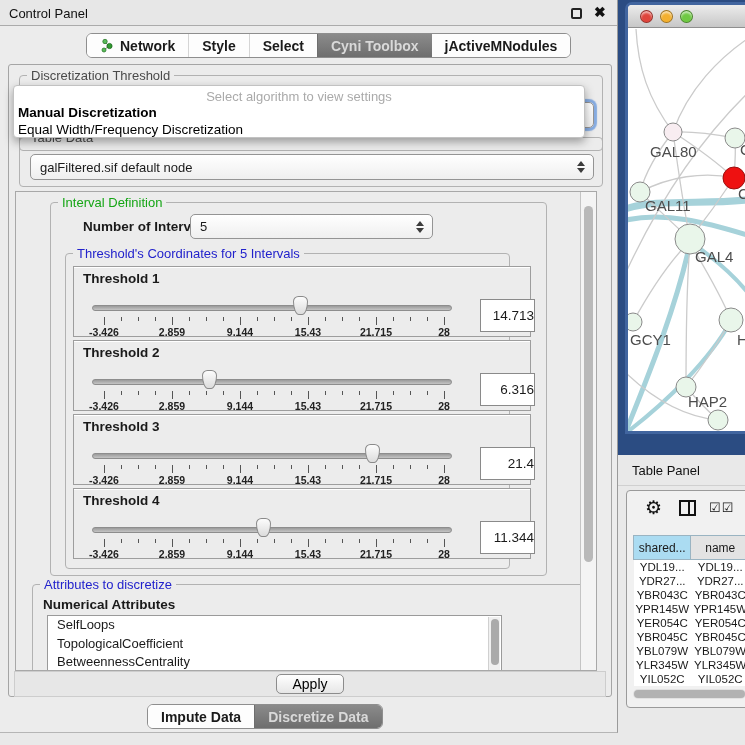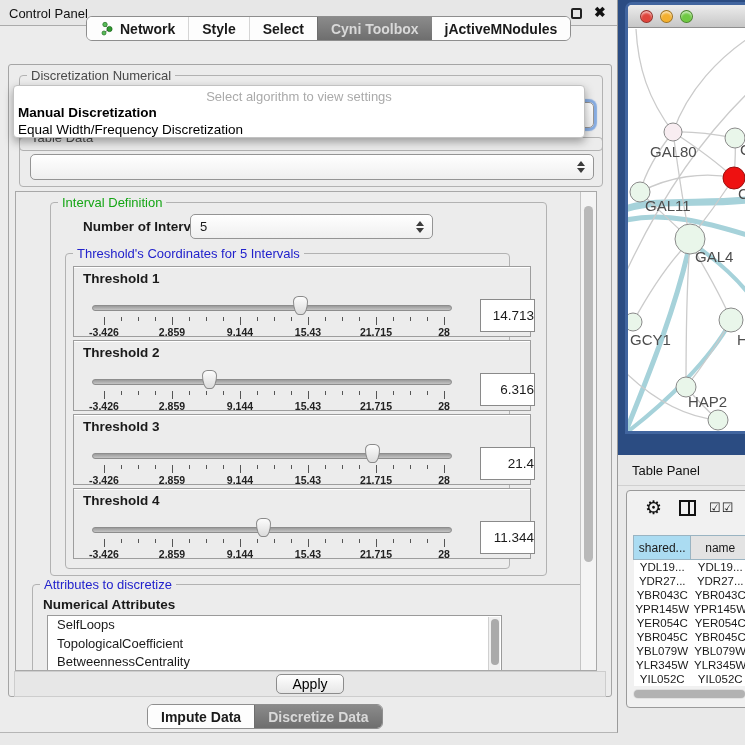--- a/index.html
+++ b/index.html
@@ -118,21 +118,21 @@
 </head>
 <body>
 
 <div class="control-panel">
   <div class="titlebar">
     <span class="title">Control Panel</span>
     <span class="float-btn"></span>
     <span class="close-btn">✖</span>
   </div>
 
-  <div class="segbar" id="top-tabs" style="left:86px; top:16px;">
+  <div class="segbar" id="top-tabs" style="left:86px; top:33px;">
       <div class="seg">
         <span class="tabicon">
           <svg width="14" height="15" viewBox="0 0 14 15">
             <line x1="5" y1="4" x2="9" y2="8" stroke="#7a7a7a" stroke-width="1"></line>
             <line x1="9" y1="8" x2="4" y2="12" stroke="#7a7a7a" stroke-width="1"></line>
             <circle cx="5" cy="3.5" r="2.2" fill="#57bb57" stroke="#2f7a2f" stroke-width="0.8"></circle>
             <circle cx="9.5" cy="8" r="2.6" fill="#2f9a2f" stroke="#1f6a1f" stroke-width="0.8"></circle>
             <circle cx="4" cy="12" r="2" fill="#57bb57" stroke="#2f7a2f" stroke-width="0.8"></circle>
           </svg>
         </span>
@@ -148,38 +148,39 @@
         <span>Cyni Toolbox</span>
       </div>
       <div class="seg">
         <span>jActiveMNodules</span>
       </div>
     </div>
 
   <div class="content-panel">
 
     <div class="groupbox" style="left:10px; top:10px; width:584px; height:76px;">
-      <span class="group-label gray">Discretization Numerical</span>
+      <span class="group-label gray">Discretization Threshold</span>
       <div class="combo focus" style="left:10px; top:26px; width:564px; height:26px;">
         <span class="stepper">
             <i class="up"></i>
             <i class="down"></i>
           </span>
       </div>
     </div>
 
     <div class="popup">
       <div class="prompt">Select algorithm to view settings</div>
       <div class="opt b" style="top:19px;">Manual Discretization</div>
       <div class="opt" style="top:36px;">Equal Width/Frequency Discretization</div>
     </div>
 
     <div class="groupbox" style="left:10px; top:72px; width:584px; height:50px;">
       <span class="group-label gray">Table Data</span>
       <div class="combo" style="left:10px; top:16px; width:564px; height:26px;">
+        <span>galFiltered.sif default node</span>
         <span class="stepper">
             <i class="up"></i>
             <i class="down"></i>
           </span>
       </div>
     </div>
 
     <div class="scrollpane">
 
       <div class="groupbox" style="left:34px; top:10px; width:497px; height:374px;">

